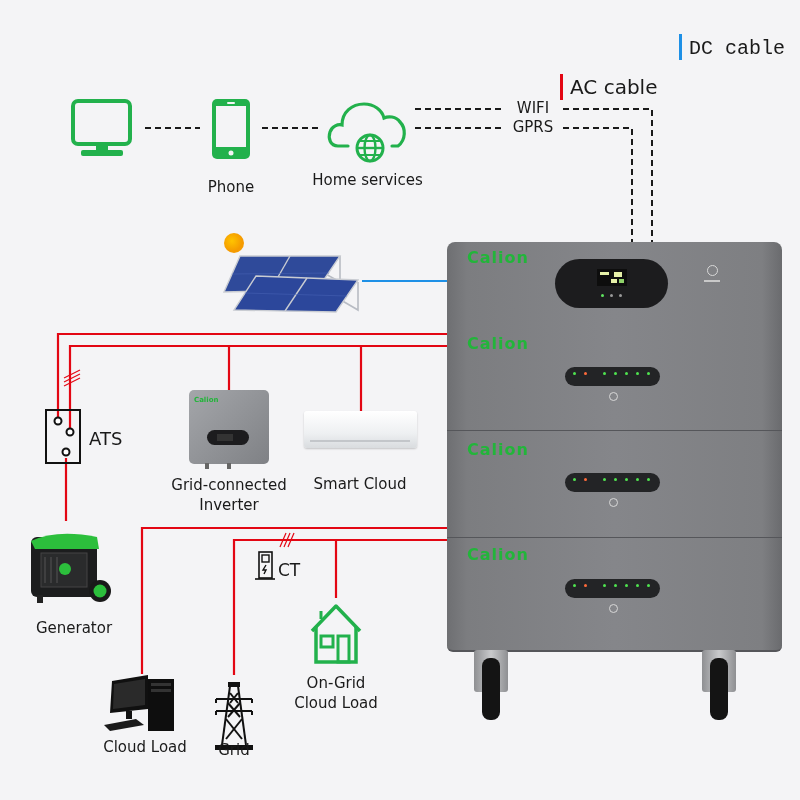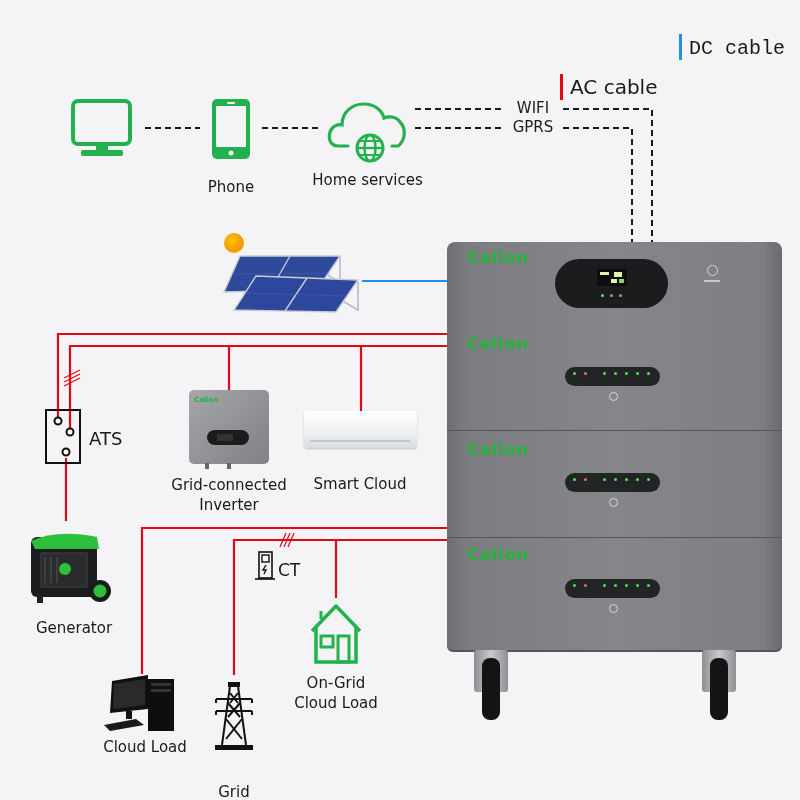--- a/index.html
+++ b/index.html
@@ -196,21 +196,21 @@
       <line x1="28" y1="22" x2="16" y2="36"></line>
     <line x1="14" y1="38" x2="30" y2="58"></line>
       <line x1="30" y1="38" x2="14" y2="58"></line>
     <line x1="4" y1="18" x2="4" y2="22"></line>
       <line x1="40" y1="18" x2="40" y2="22"></line>
     <line x1="4" y1="30" x2="4" y2="34"></line>
       <line x1="40" y1="30" x2="40" y2="34"></line>
   </g>
   <rect x="3" y="64" width="38" height="5" fill="#111"></rect>
 </svg>
-<div class="lbl" style="left:212px;top:783px;width:44px;">Grid</div>
+<div class="lbl" style="left:212px;top:741px;width:44px;">Grid</div>
 
 <div>
 
   <div class="unit" style="top:242px;height:84px;border-radius:8px 8px 0 0;">
     <div class="brand" style="top:6px;">Calion</div>
     <div class="abs" style="left:108px;top:17px;width:113px;height:49px;background:#1c1c1e;border-radius:25px;">
       <div class="abs" style="left:42px;top:10px;width:30px;height:17px;background:#0d0d0d;">
         <div class="abs" style="left:3px;top:3px;width:9px;height:3px;background:#e6f0a8;"></div>
         <div class="abs" style="left:17px;top:3px;width:8px;height:5px;background:#e6f0a8;"></div>
         <div class="abs" style="left:14px;top:10px;width:6px;height:4px;background:#e6f0a8;"></div>

